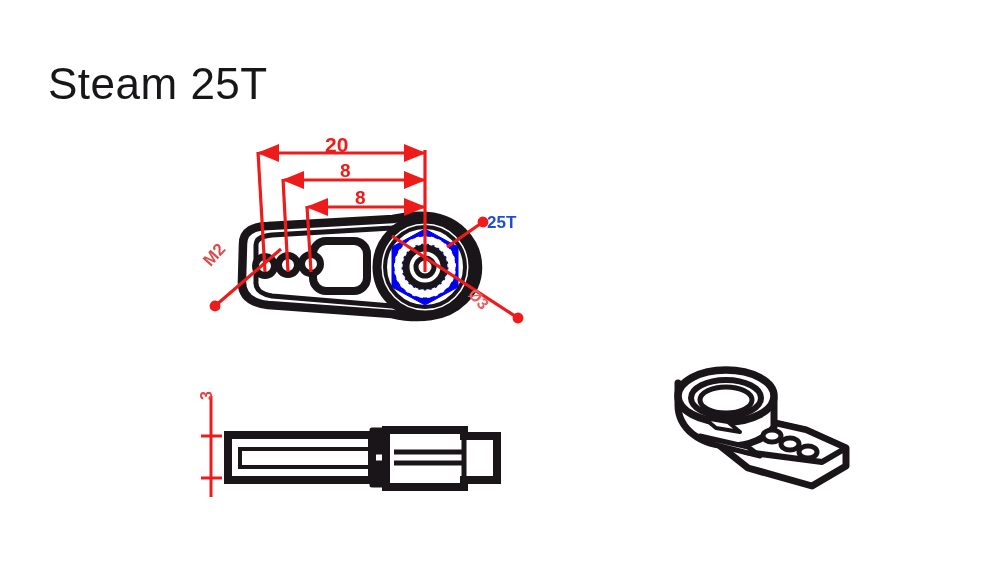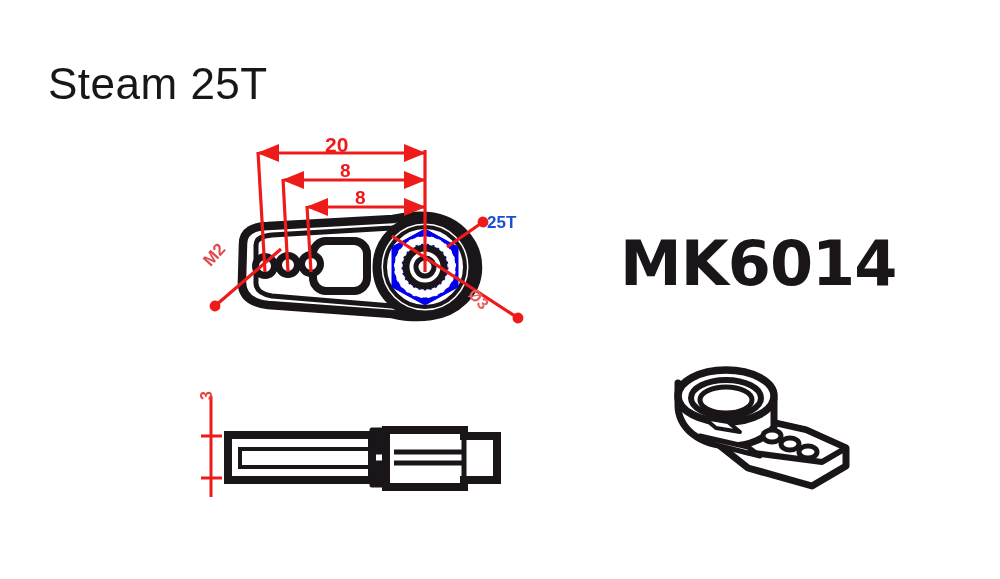--- a/index.html
+++ b/index.html
@@ -250,21 +250,20 @@
         <ellipse cx="790" cy="444" rx="9" ry="6"></ellipse>
         <ellipse cx="808" cy="452" rx="9" ry="6"></ellipse>
       </g>
 
       <path d="M 704 418 L 716 428 L 740 432 L 728 422 Z" stroke-width="4"></path>
     </g>
   </svg>
 
   <div class="title-text">Steam 25T</div>
 
-  <div class="part-number-text">MK6014</div>
 
   <div class="dim-label dim-20">20</div>
 
   <div class="dim-label dim-17">8</div>
 
   <div class="dim-label dim-14">8</div>
 
   <div class="dim-label dim-3">3</div>
 
   <div class="dim-label dim-25t">25T</div>

